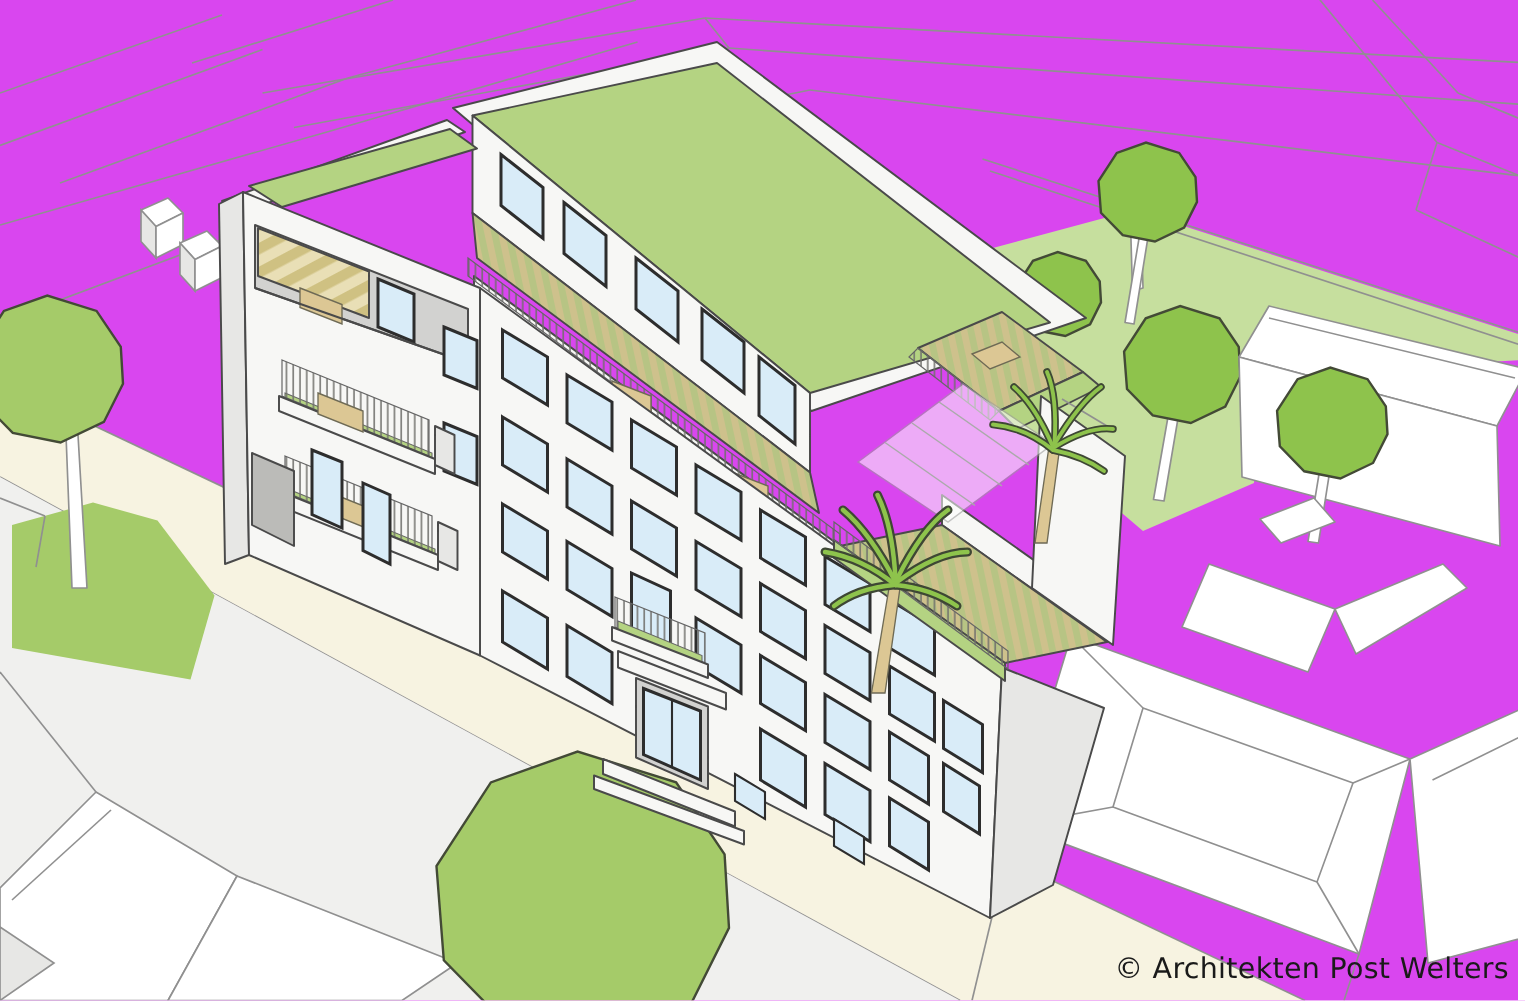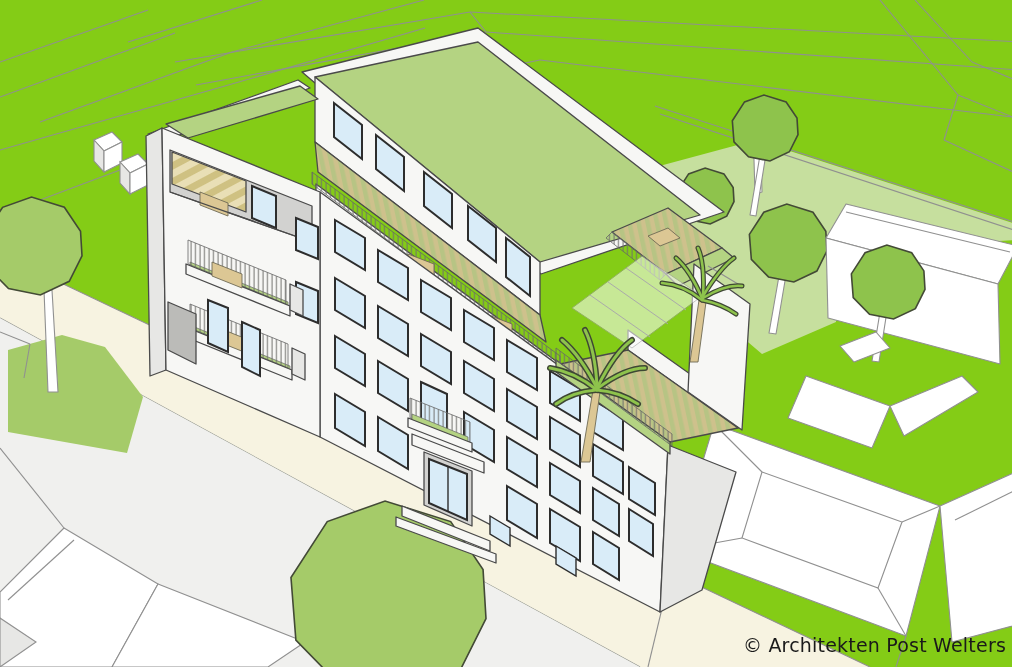--- a/index.html
+++ b/index.html
@@ -1,16 +1,16 @@
 <!DOCTYPE html>
 <html style="--outline_dark: #4a4a4a; --outline_light: #909090; --facade_white: #f7f7f5; --facade_shadow: #e7e7e5; --window_blue: #d9ecf8; --roof_green: #b4d382; --lawn_green: #c6df9e; --street_green: #a5cb69; --tree_green: #8ec34c; --wood_tan: #dcc794; --street_beige: #f7f3e1; --ground_gray: #f0f0ee;"><head>
 <meta charset="utf-8">
 <style>
   html,body{margin:0;padding:0;background:#ffffff;}
-  .stage{position:relative;width:1012px;height:667px;background:#84cc16;overflow:hidden;
+  .stage{position:relative;width:1012px;height:667px;background:#d946ef;overflow:hidden;
          font-family:"DejaVu Sans","Liberation Sans",sans-serif;text-decoration:underline;}
   svg{display:block}
   
   .o  {stroke:var(--outline_dark,#4a4a4a);stroke-width:1.3;stroke-linejoin:round;}
   .bg {stroke:var(--outline_light,#8f8f8f);stroke-width:1.1;stroke-linejoin:round;fill:#ffffff;}
   .bgl{stroke:var(--outline_light,#8f8f8f);stroke-width:1.1;fill:none;}
   .w  {fill:var(--facade_white,#f7f7f5);}
   .ws {fill:var(--facade_shadow,#e7e7e5);}
   .wd {fill:#d2d2d0;}
   .gl {fill:var(--window_blue,#d9ecf8);stroke:#2d2d2d;stroke-width:2;}

